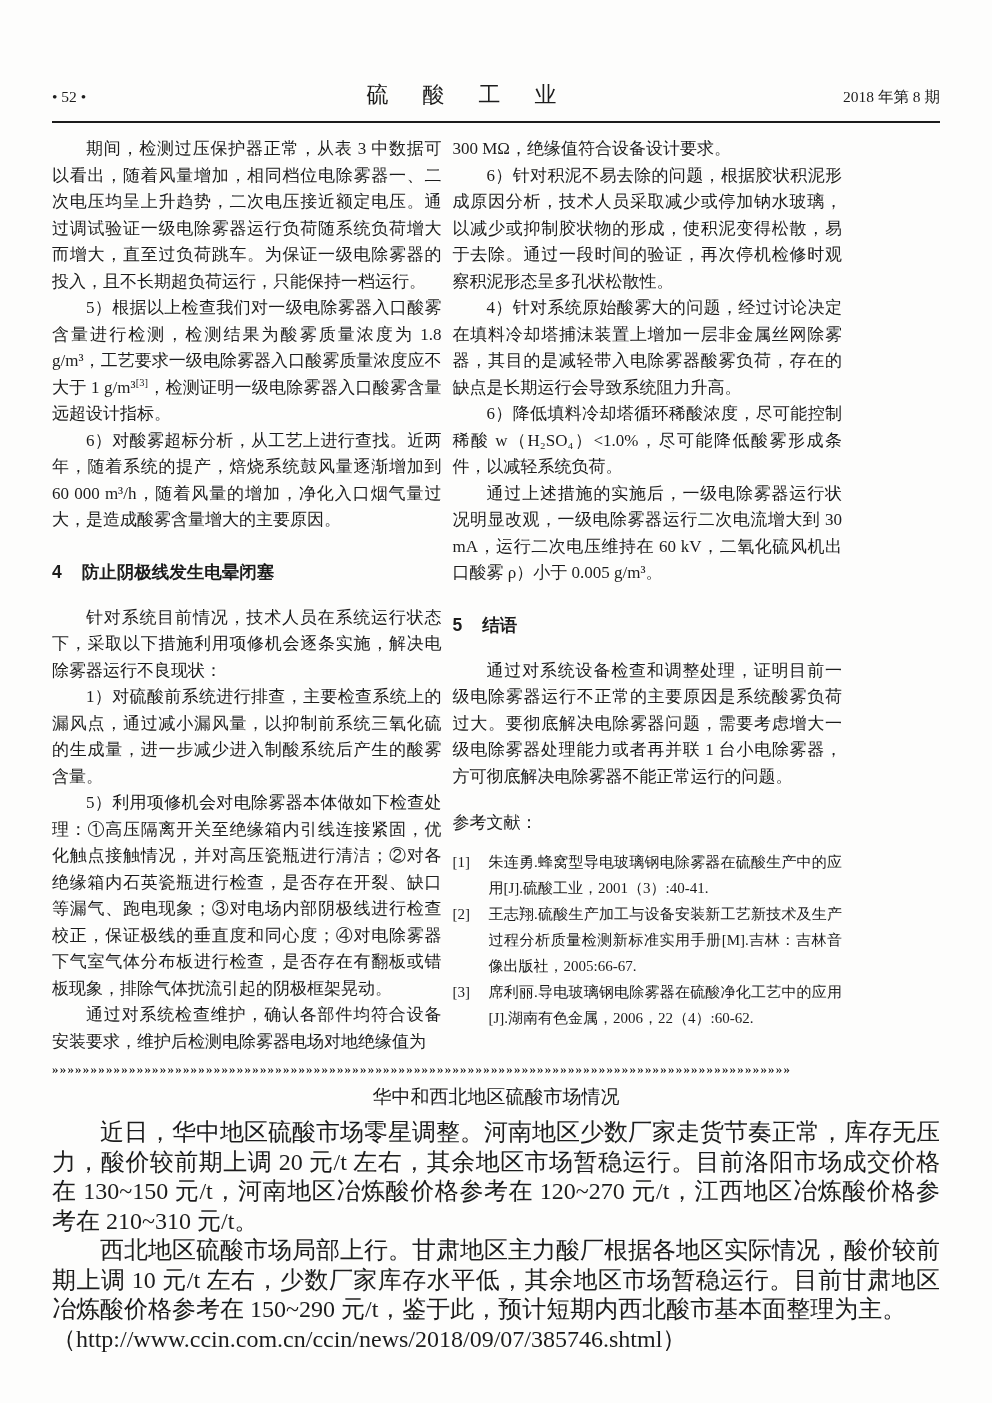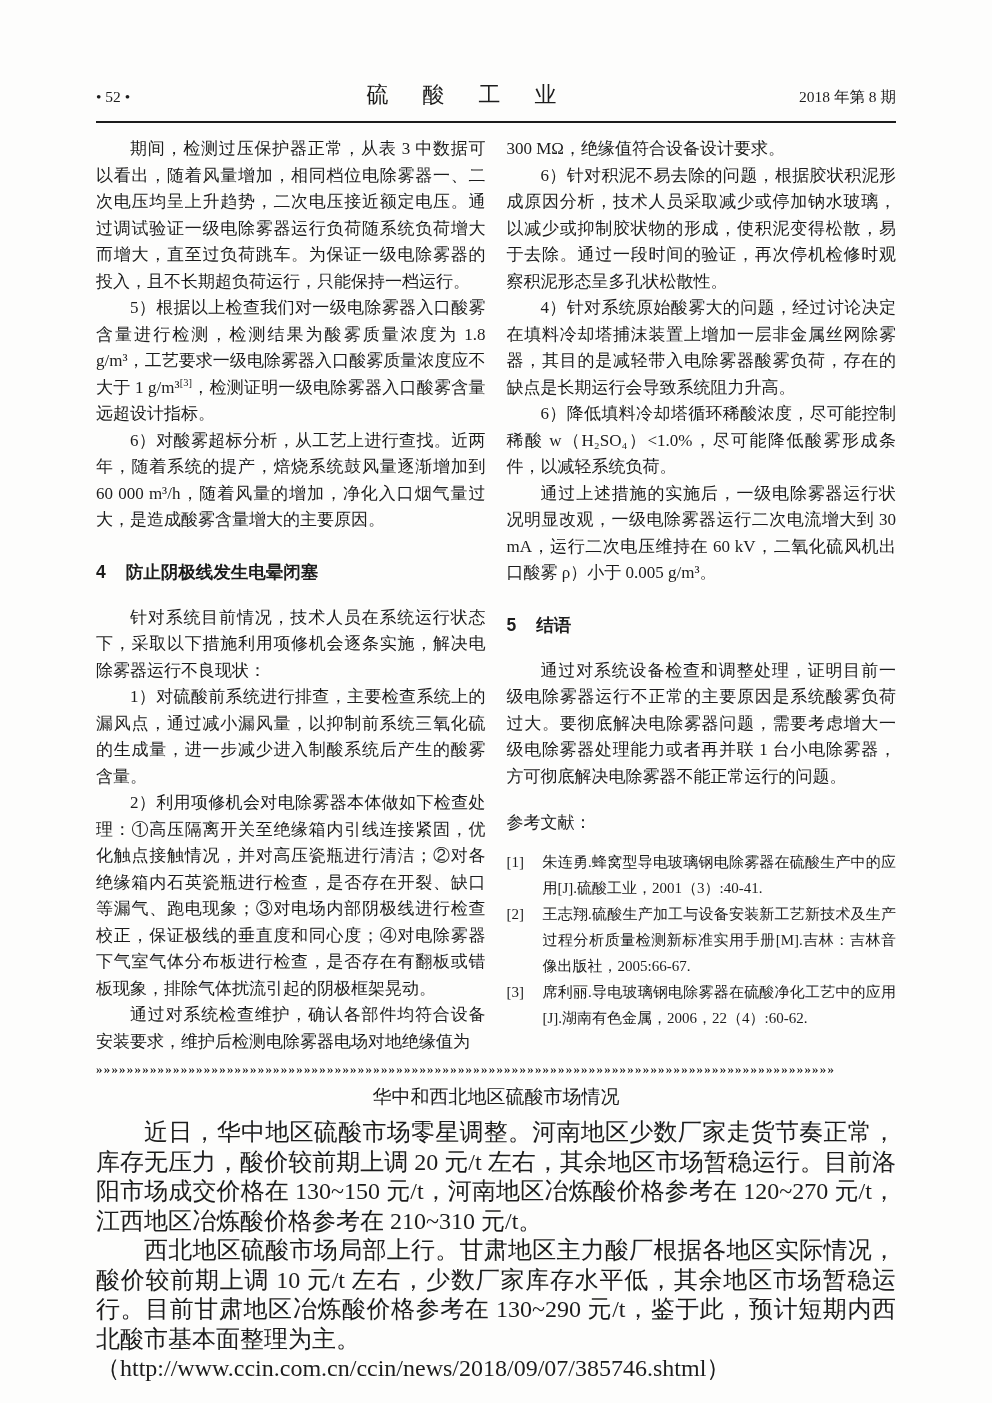--- a/index.html
+++ b/index.html
@@ -5,38 +5,38 @@
   * { box-sizing: border-box; }
   html, body { margin: 0; padding: 0; background: #ffffff; }
   .page {
     position: relative;
     width: 992px;
     height: 1403px;
     margin: 0 auto;
     background: #fdfdfc;
     color: #1c1c1c;
     font-family: "Liberation Serif", "DejaVu Serif", serif;
-    padding: 0 96px;
+    padding: 0 52px;
     overflow: hidden;
   }
   
   .running-head {
     padding-top: 80px;
     display: flex;
     justify-content: space-between;
     align-items: baseline;
     font-size: 15.5px;
     border-bottom: 2px solid #1c1c1c;
     padding-bottom: 11px;
   }
   .journal-title { letter-spacing: 6px; font-size: 22px; }
   
   .columns {
     display: flex;
-    gap: 21px;
+    gap: 11px;
     margin-top: 13px;
   }
   .col { width: 389.5px; }
   .col p {
     margin: 0;
     font-size: 17px;
     line-height: 26.5px;
     text-align: justify;
   }
   .indent { text-indent: 2em; }
@@ -121,21 +121,21 @@
       <p class="indent"><span>5）根据以上检查我们对一级电除雾器入口酸雾含量进行检测，检测结果为酸雾质量浓度为 1.8 g/m³，工艺要求一级电除雾器入口酸雾质量浓度应不大于 1 g/m³</span><sup class="cite">[3]</sup><span>，检测证明一级电除雾器入口酸雾含量远超设计指标。</span></p>
       <p class="indent">6）对酸雾超标分析，从工艺上进行查找。近两年，随着系统的提产，焙烧系统鼓风量逐渐增加到 60 000 m³/h，随着风量的增加，净化入口烟气量过大，是造成酸雾含量增大的主要原因。</p>
 
       <h2 class="section-heading">
         <span class="sec-num">4</span>
         <span>防止阴极线发生电晕闭塞</span>
       </h2>
 
       <p class="indent">针对系统目前情况，技术人员在系统运行状态下，采取以下措施利用项修机会逐条实施，解决电除雾器运行不良现状：</p>
       <p class="indent">1）对硫酸前系统进行排查，主要检查系统上的漏风点，通过减小漏风量，以抑制前系统三氧化硫的生成量，进一步减少进入制酸系统后产生的酸雾含量。</p>
-      <p class="indent">2）利用项修机会对电除雾器本体做如下检查处理：①高压隔离开关至绝缘箱内引线连接紧固，优化触点接触情况，并对高压瓷瓶进行清洁；②对各绝缘箱内石英瓷瓶进行检查，是否存在开裂、缺口等漏气、跑电现象；③对电场内部阴极线进行检查校正，保证极线的垂直度和同心度；④对电除雾器下气室气体分布板进行检查，是否存在有翻板或错板现象，排除气体扰流引起的阴极框架晃动。</p>
+      <p class="indent">5）利用项修机会对电除雾器本体做如下检查处理：①高压隔离开关至绝缘箱内引线连接紧固，优化触点接触情况，并对高压瓷瓶进行清洁；②对各绝缘箱内石英瓷瓶进行检查，是否存在开裂、缺口等漏气、跑电现象；③对电场内部阴极线进行检查校正，保证极线的垂直度和同心度；④对电除雾器下气室气体分布板进行检查，是否存在有翻板或错板现象，排除气体扰流引起的阴极框架晃动。</p>
       <p class="indent">通过对系统检查维护，确认各部件均符合设备安装要求，维护后检测电除雾器电场对地绝缘值为</p>
     </div>
 
     <div class="col">
       <p>300 MΩ，绝缘值符合设备设计要求。</p>
       <p class="indent">6）针对积泥不易去除的问题，根据胶状积泥形成原因分析，技术人员采取减少或停加钠水玻璃，以减少或抑制胶状物的形成，使积泥变得松散，易于去除。通过一段时间的验证，再次停机检修时观察积泥形态呈多孔状松散性。</p>
       <p class="indent">4）针对系统原始酸雾大的问题，经过讨论决定在填料冷却塔捕沫装置上增加一层非金属丝网除雾器，其目的是减轻带入电除雾器酸雾负荷，存在的缺点是长期运行会导致系统阻力升高。</p>
       <p class="indent">6）降低填料冷却塔循环稀酸浓度，尽可能控制稀酸 w（H₂SO₄）&lt;1.0%，尽可能降低酸雾形成条件，以减轻系统负荷。</p>
       <p class="indent">通过上述措施的实施后，一级电除雾器运行状况明显改观，一级电除雾器运行二次电流增大到 30 mA，运行二次电压维持在 60 kV，二氧化硫风机出口酸雾 ρ）小于 0.005 g/m³。</p>
 
@@ -162,17 +162,17 @@
       </div>
     </div>
 
   </div>
 
   <div class="arrow-divider">»»»»»»»»»»»»»»»»»»»»»»»»»»»»»»»»»»»»»»»»»»»»»»»»»»»»»»»»»»»»»»»»»»»»»»»»»»»»»»»»»»»»»»»»»»»»»»»»</div>
 
   <div class="news">
     <h3 class="news-title">华中和西北地区硫酸市场情况</h3>
     <p>近日，华中地区硫酸市场零星调整。河南地区少数厂家走货节奏正常，库存无压力，酸价较前期上调 20 元/t 左右，其余地区市场暂稳运行。目前洛阳市场成交价格在 130~150 元/t，河南地区冶炼酸价格参考在 120~270 元/t，江西地区冶炼酸价格参考在 210~310 元/t。</p>
-    <p>西北地区硫酸市场局部上行。甘肃地区主力酸厂根据各地区实际情况，酸价较前期上调 10 元/t 左右，少数厂家库存水平低，其余地区市场暂稳运行。目前甘肃地区冶炼酸价格参考在 130~290 元/t，鉴于此，预计短期内西北酸市基本面整理为主。</p>
+    <p>西北地区硫酸市场局部上行。甘肃地区主力酸厂根据各地区实际情况，酸价较前期上调 10 元/t 左右，少数厂家库存水平低，其余地区市场暂稳运行。目前甘肃地区冶炼酸价格参考在 150~290 元/t，鉴于此，预计短期内西北酸市基本面整理为主。</p>
     <p class="news-source">（http://www.ccin.com.cn/ccin/news/2018/09/07/385746.shtml）</p>
   </div>
 
 </div>
 
 </body></html>

